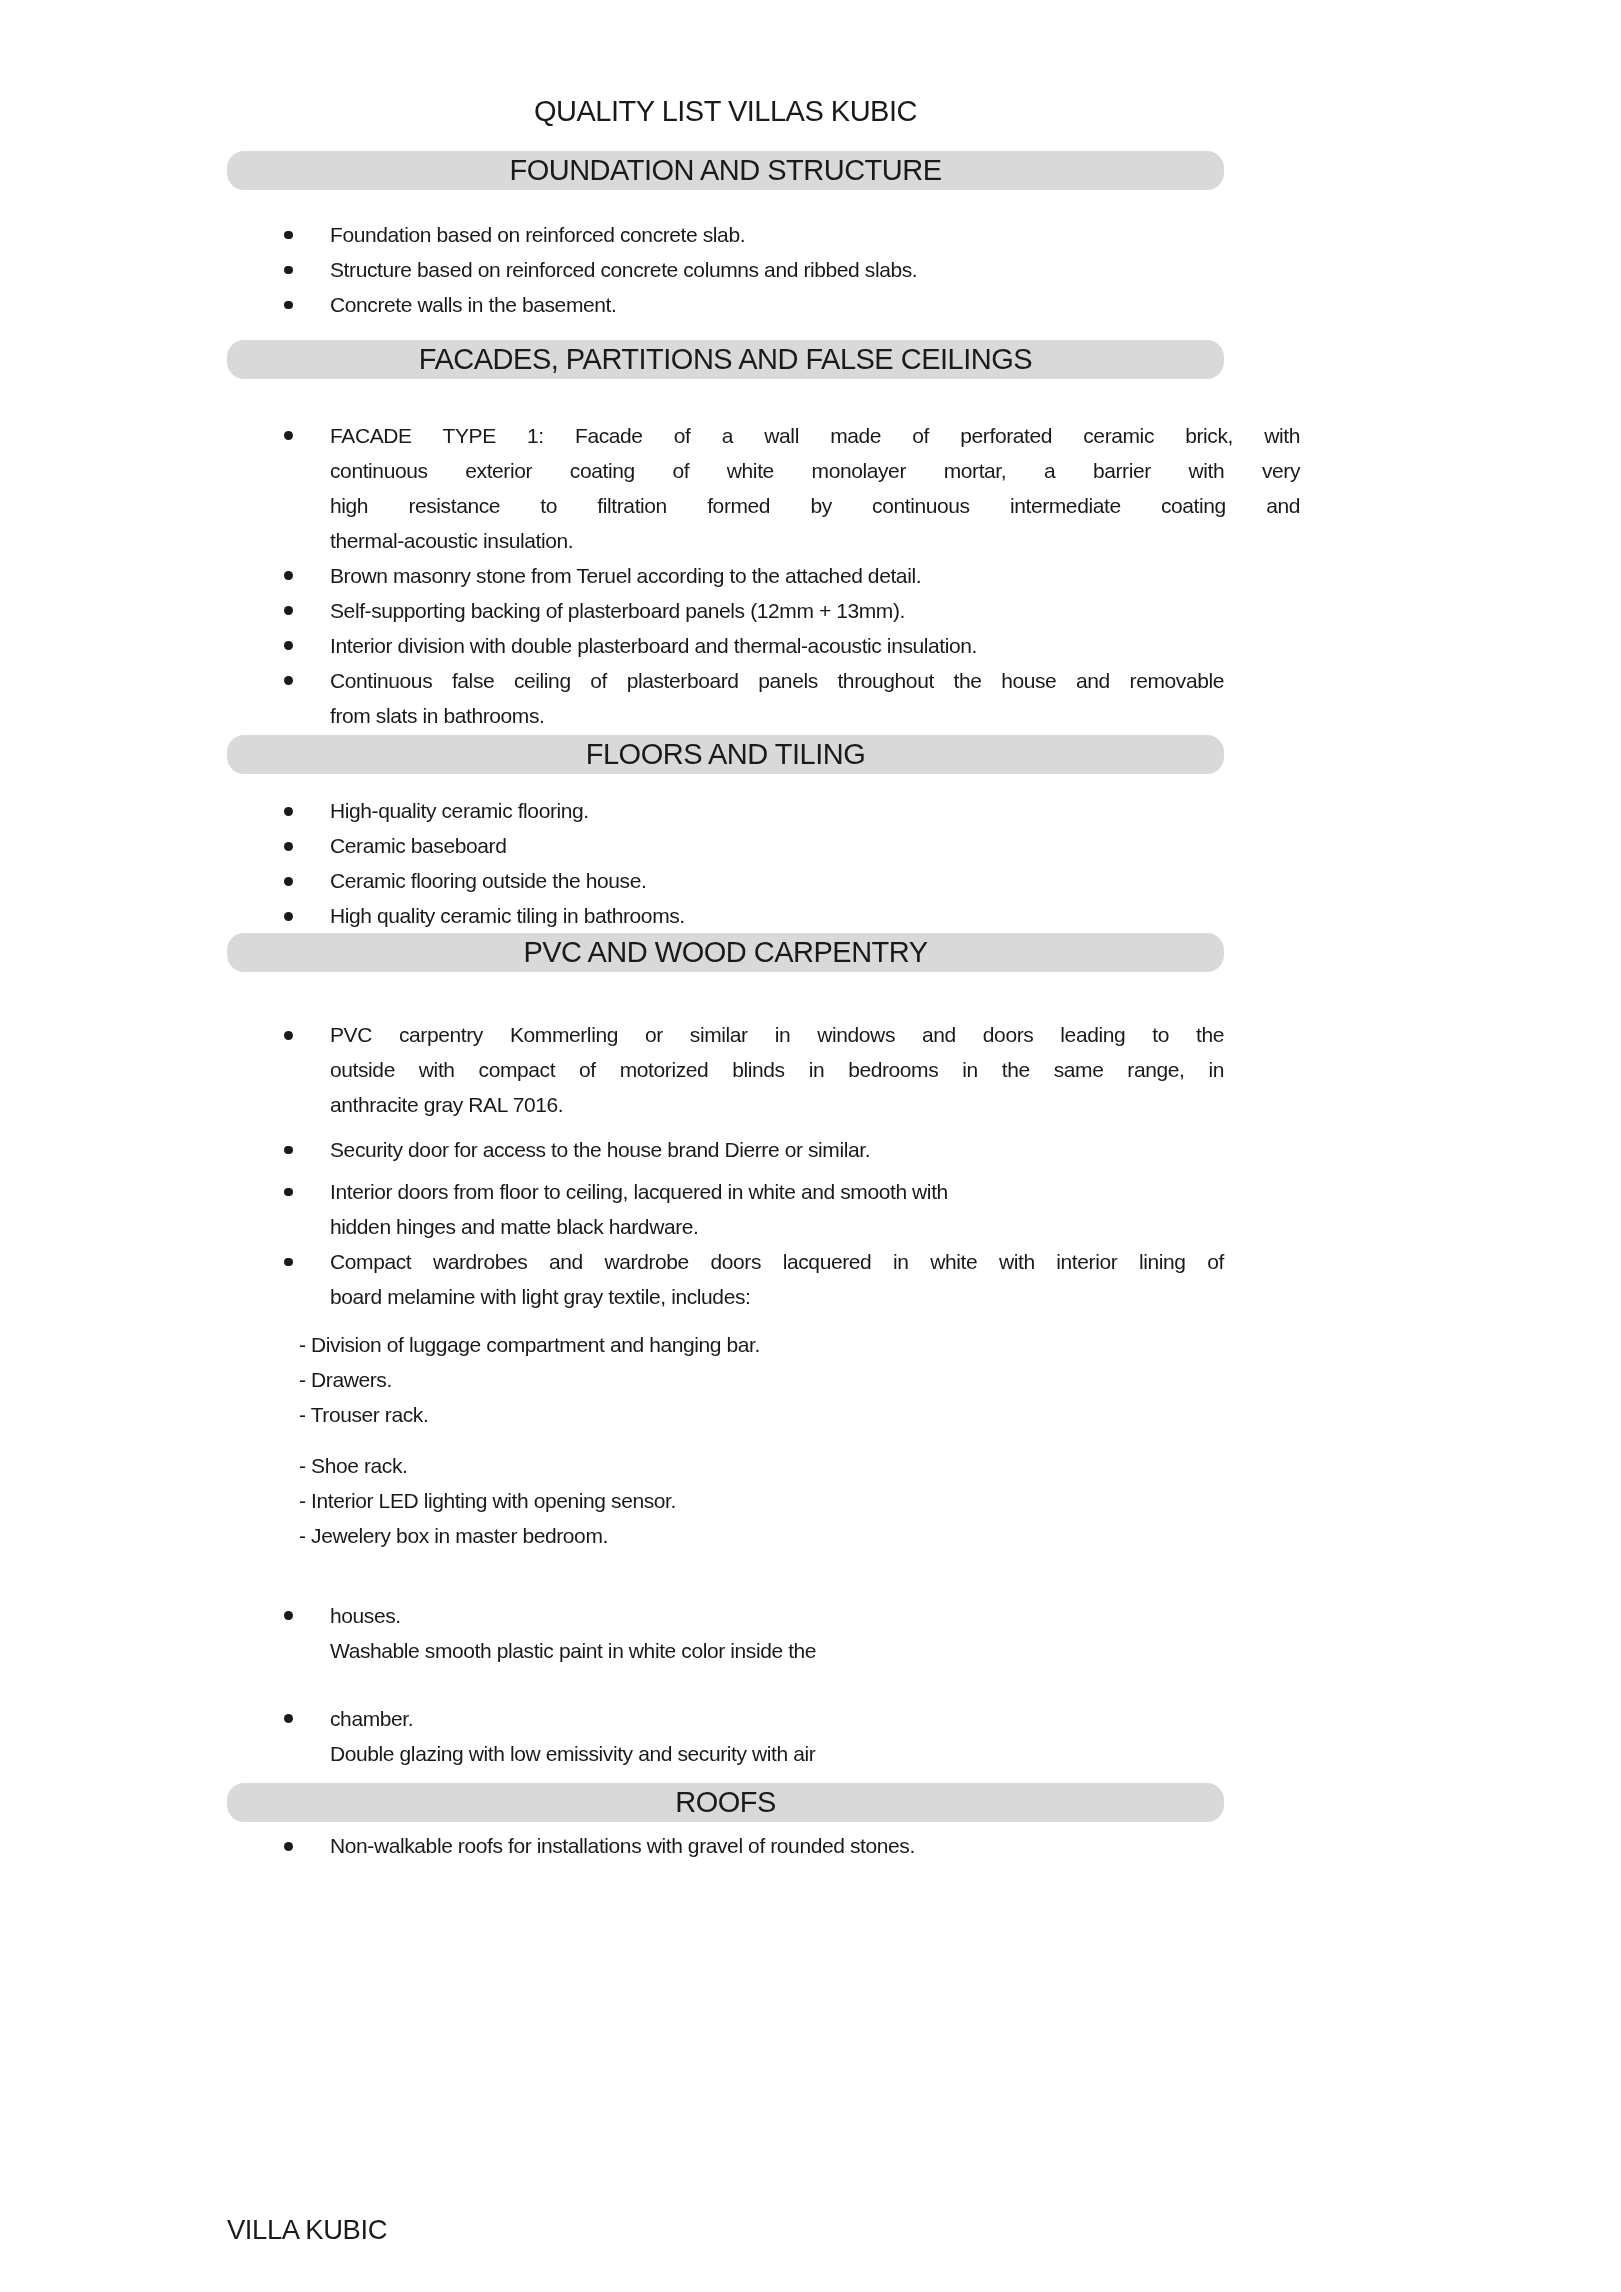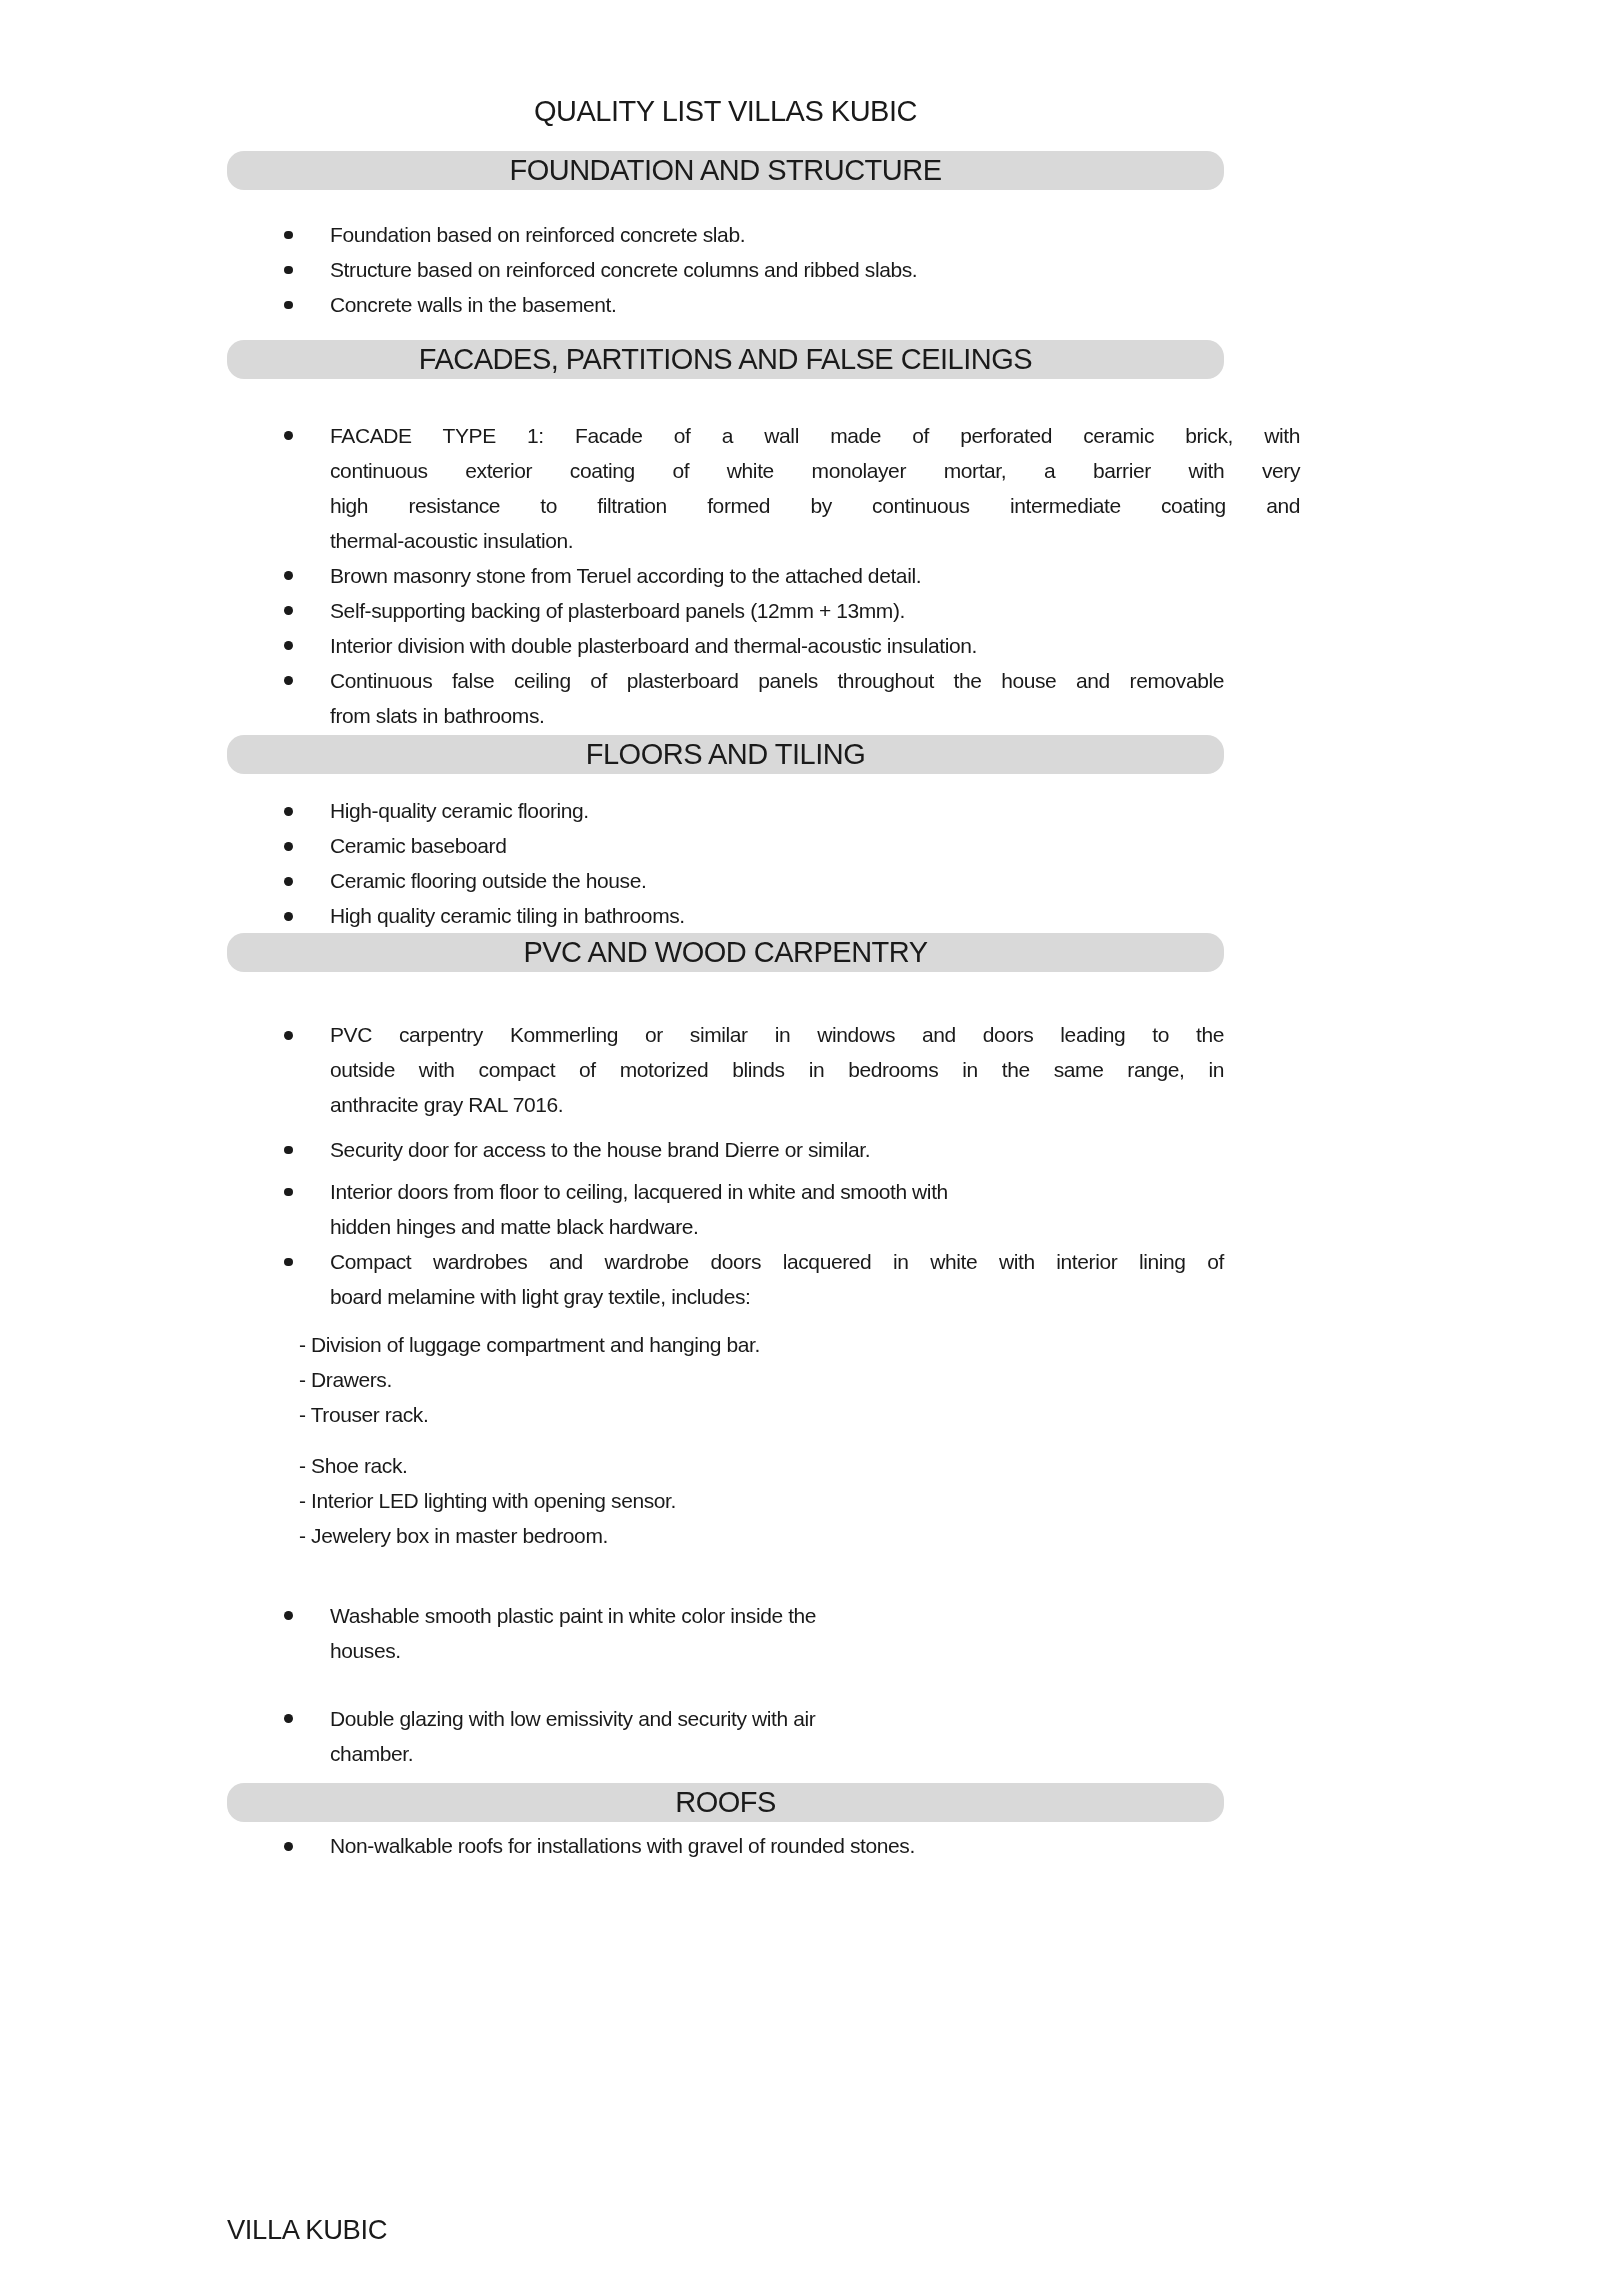--- a/index.html
+++ b/index.html
@@ -157,27 +157,27 @@
         <div class="line">- Shoe rack.</div>
       </div>
       <div class="item dash" style="margin-top: 0px;">
         <div class="line">- Interior LED lighting with opening sensor.</div>
       </div>
       <div class="item dash" style="margin-top: 0px;">
         <div class="line">- Jewelery box in master bedroom.</div>
       </div>
       <div class="item bullet" style="margin-top: 45px;">
         <span class="dot"></span>
+        <div class="line">houses.</div>
         <div class="line">Washable smooth plastic paint in white color inside the</div>
-        <div class="line">houses.</div>
       </div>
       <div class="item bullet" style="margin-top: 33px;">
         <span class="dot"></span>
+        <div class="line">chamber.</div>
         <div class="line">Double glazing with low emissivity and security with air</div>
-        <div class="line">chamber.</div>
       </div>
       <div class="band" style="margin-top: 12.7px;"><span>ROOFS</span></div>
       <div class="item bullet" style="margin-top: 5.9px;">
         <span class="dot"></span>
         <div class="line">Non-walkable roofs for installations with gravel of rounded stones.</div>
       </div>
     </div>
   <div class="footer">VILLA KUBIC</div>
 </div>
 

